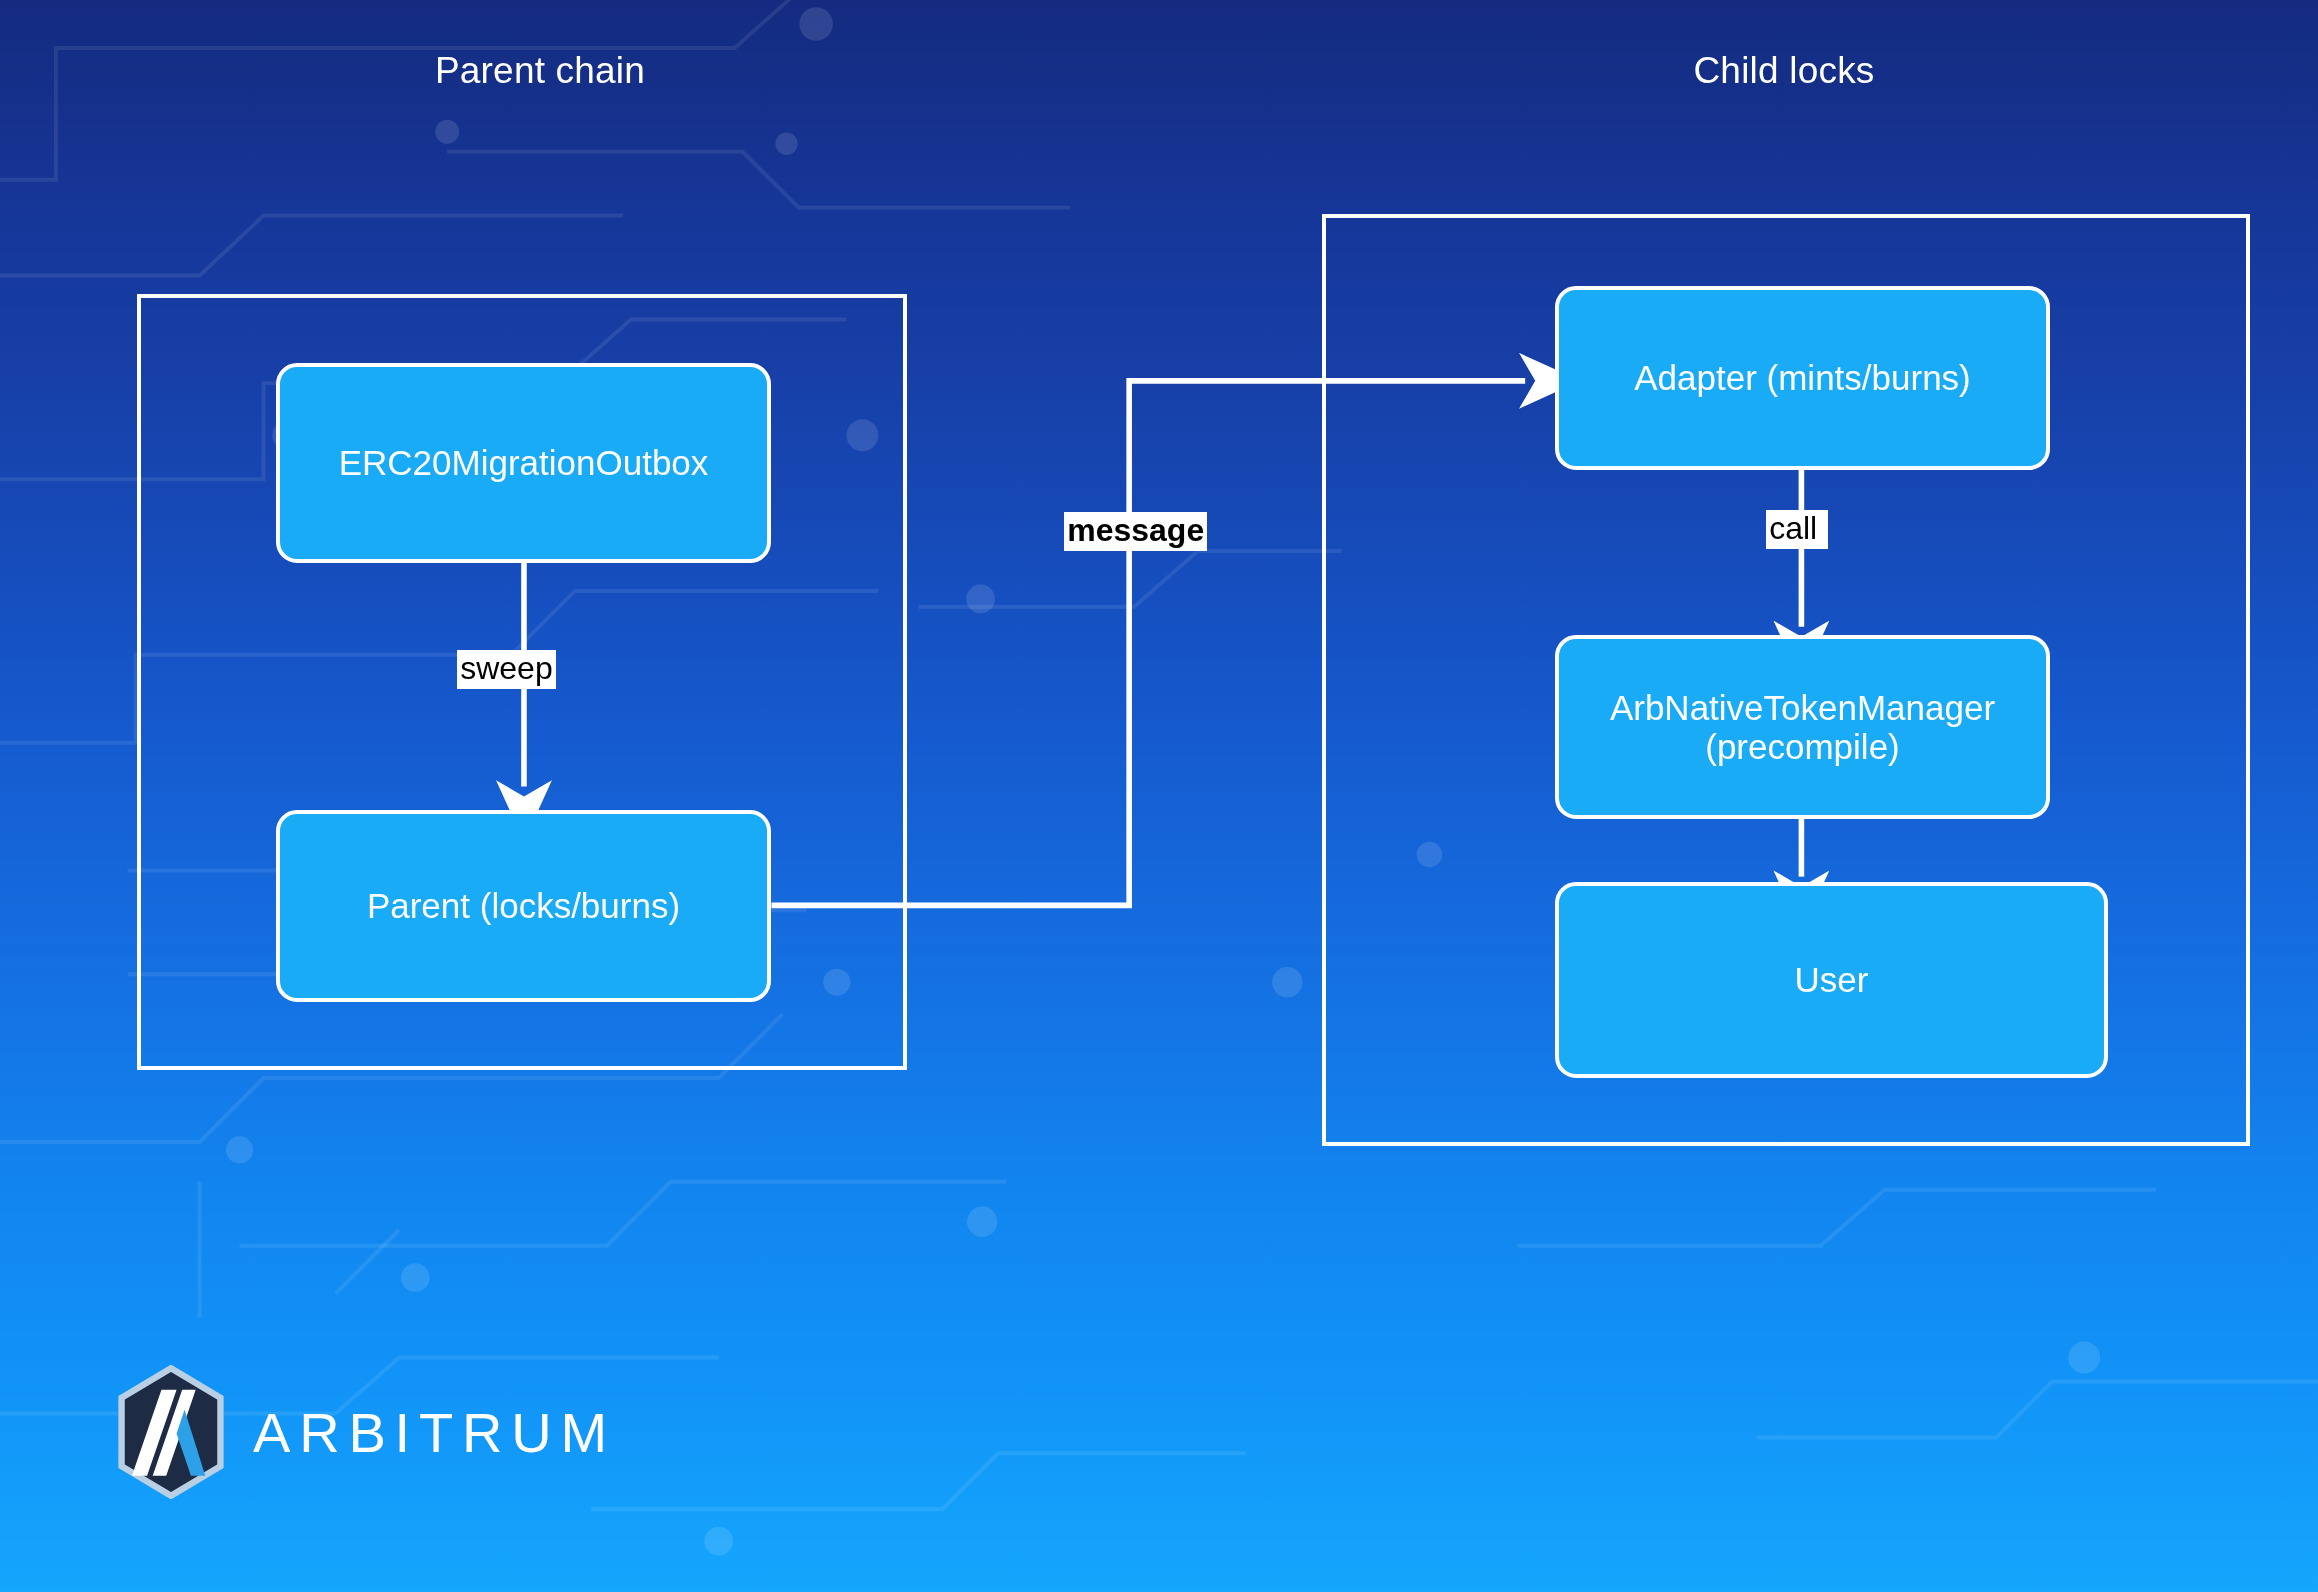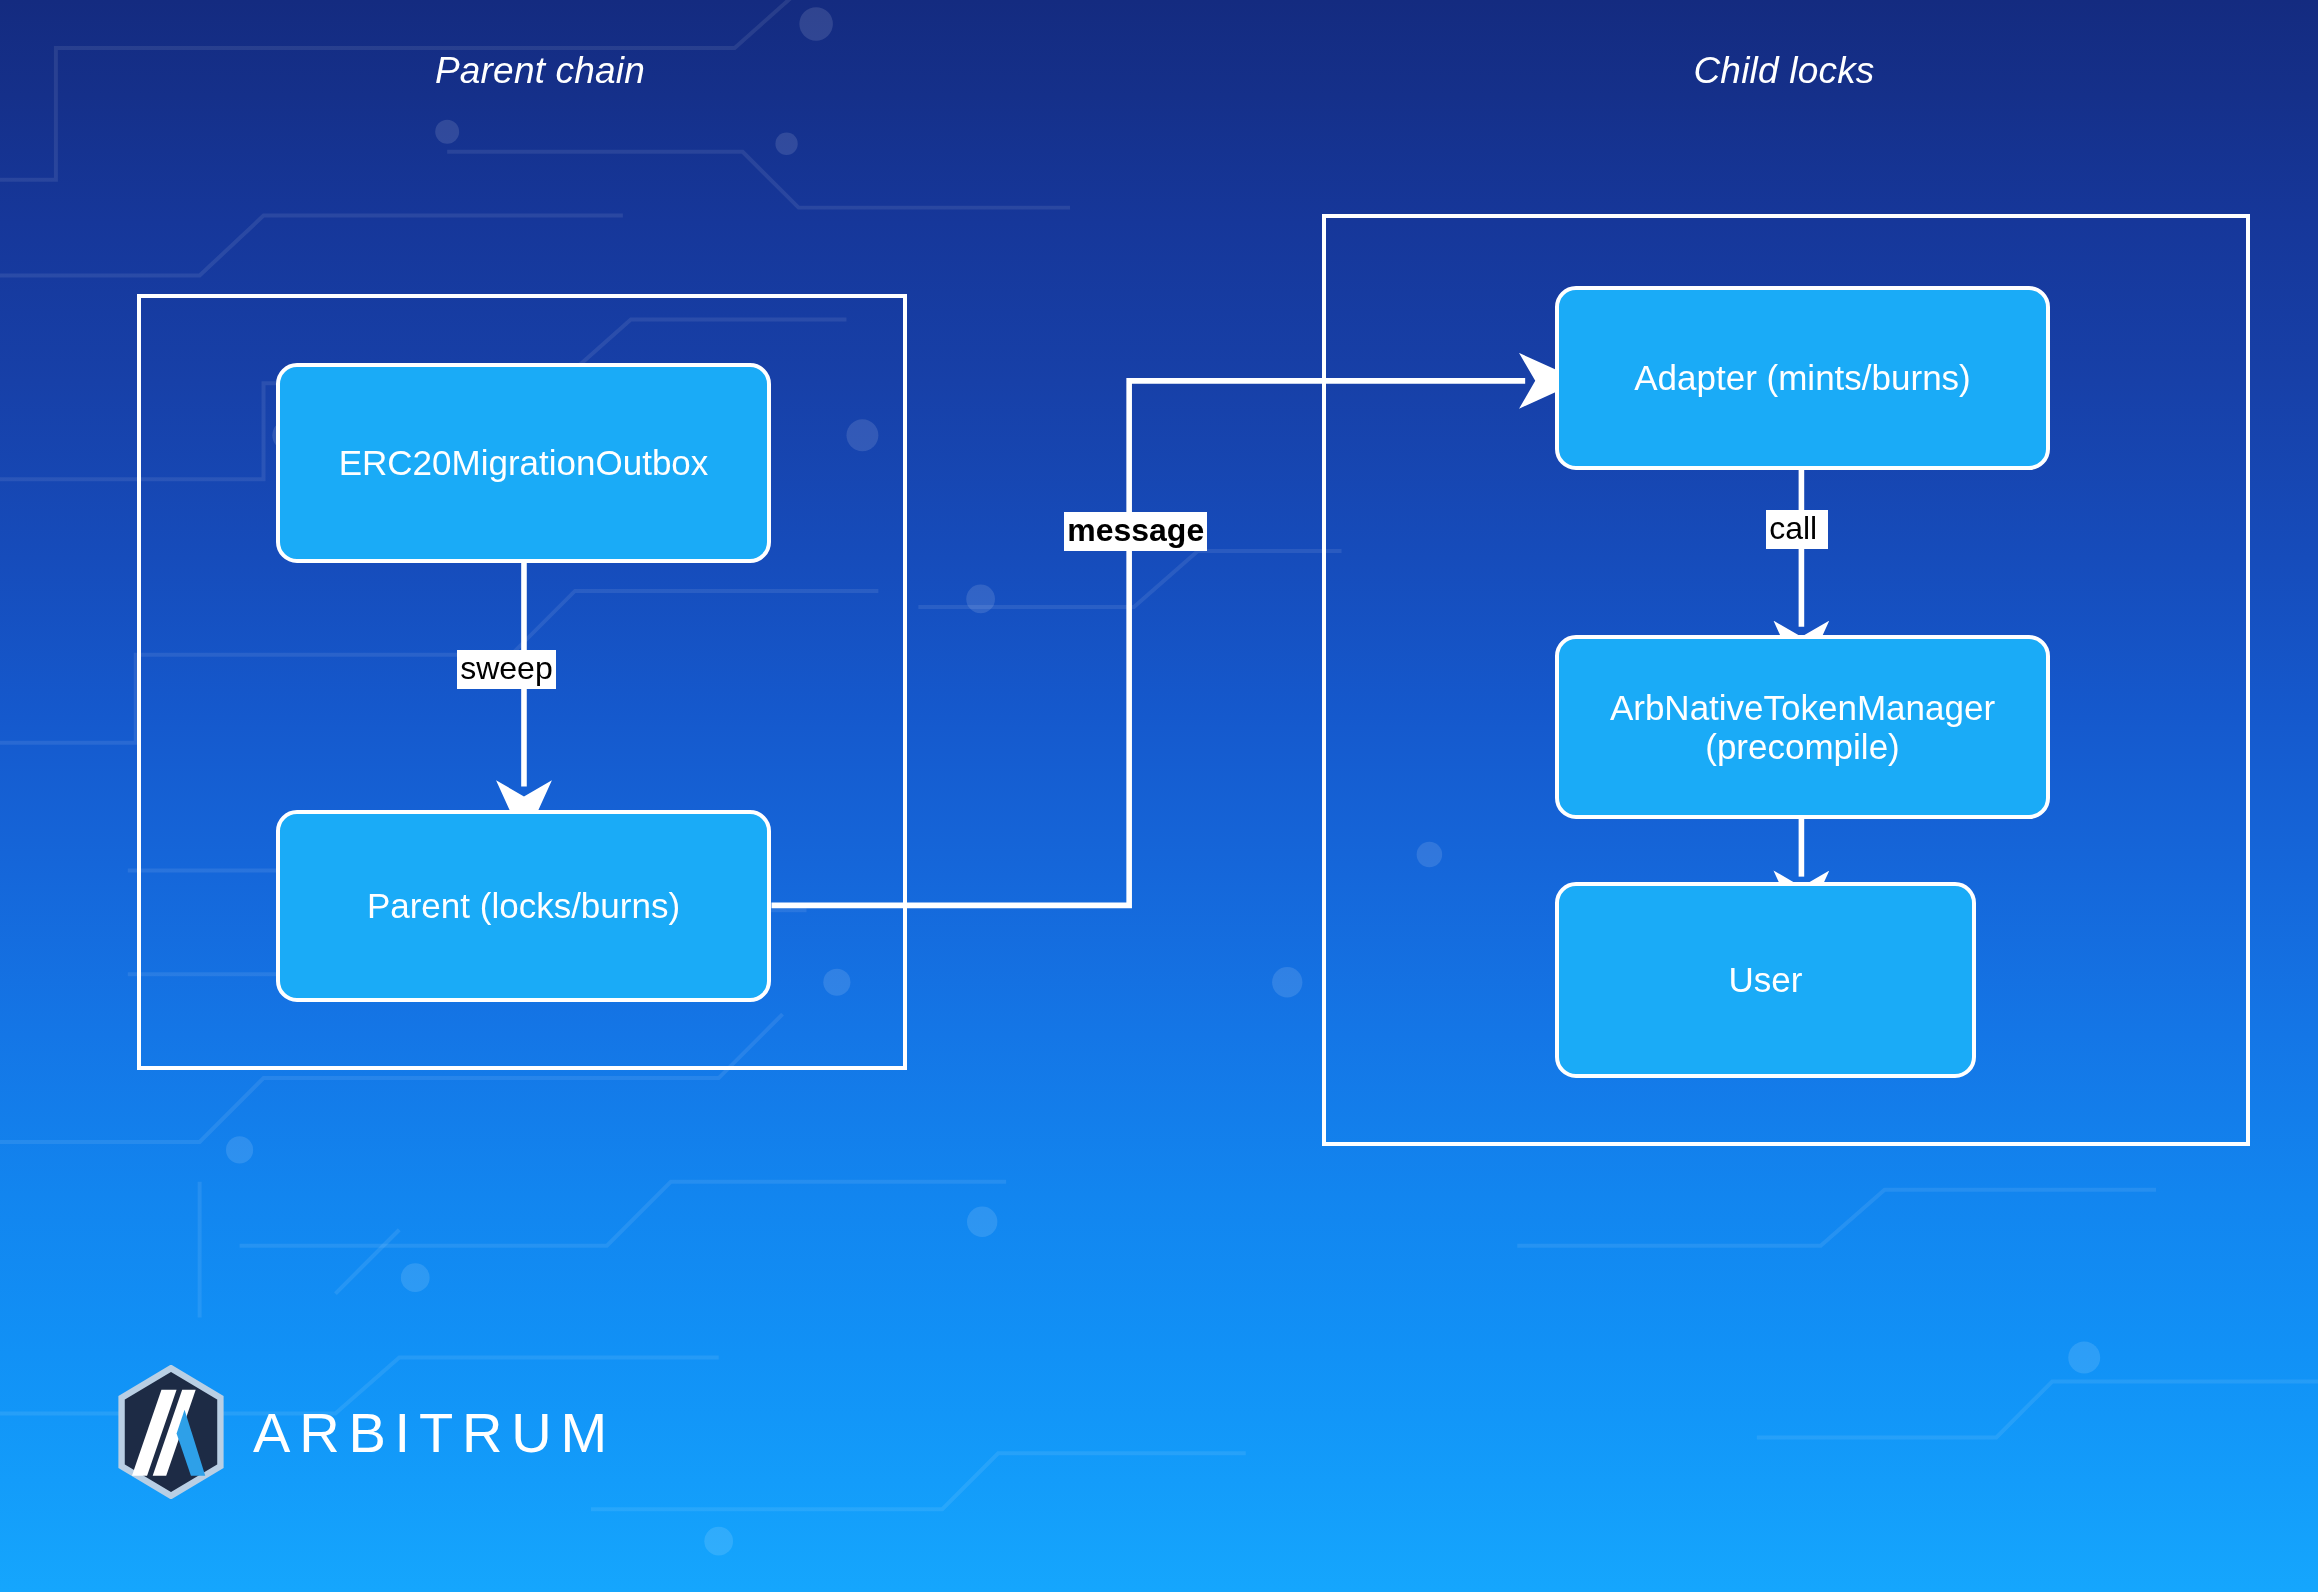--- a/index.html
+++ b/index.html
@@ -48,21 +48,20 @@
     background:transparent;
   }
   .chain-title{
     position:absolute;
     color:#ffffff;
     font-size:37px;
     letter-spacing:0.2px;
     white-space:nowrap;
     text-align:center;
     transform:translateX(-50%);
-    font-style:italic;
   }
   
   .node{
     position:absolute;
     box-sizing:border-box;
     border:4px solid #ffffff;
     border-radius:21px;
     background:#1aabf7;
     color:#ffffff;
     display:flex;
@@ -177,21 +176,21 @@
     <span class="inner">Adapter (mints/burns)</span>
   </div>
 
   <div class="node wrap" style="left:1555px;top:635px;width:495px;height:184px;">
     <span class="inner">
       <span style="display:block;">ArbNativeTokenManager</span>
       <span style="display:block;">(precompile)</span>
     </span>
   </div>
 
-  <div class="node" style="left:1555px;top:882px;width:421px;height:196px;align-items:center;">
+  <div class="node" style="left:1555px;top:882px;width:553px;height:196px;align-items:center;">
     <span class="inner">User</span>
   </div>
 
   <div class="edge-label" style="left:457px;top:650px;">sweep</div>
 
   <div class="edge-label" style="left:1064px;top:512px;font-weight:bold;">message</div>
 
   <div class="edge-label" style="left:1766px;top:510px;width:62px;overflow:visible;">call</div>
 
   <div class="logo" style="left:116px;top:1365px;">

